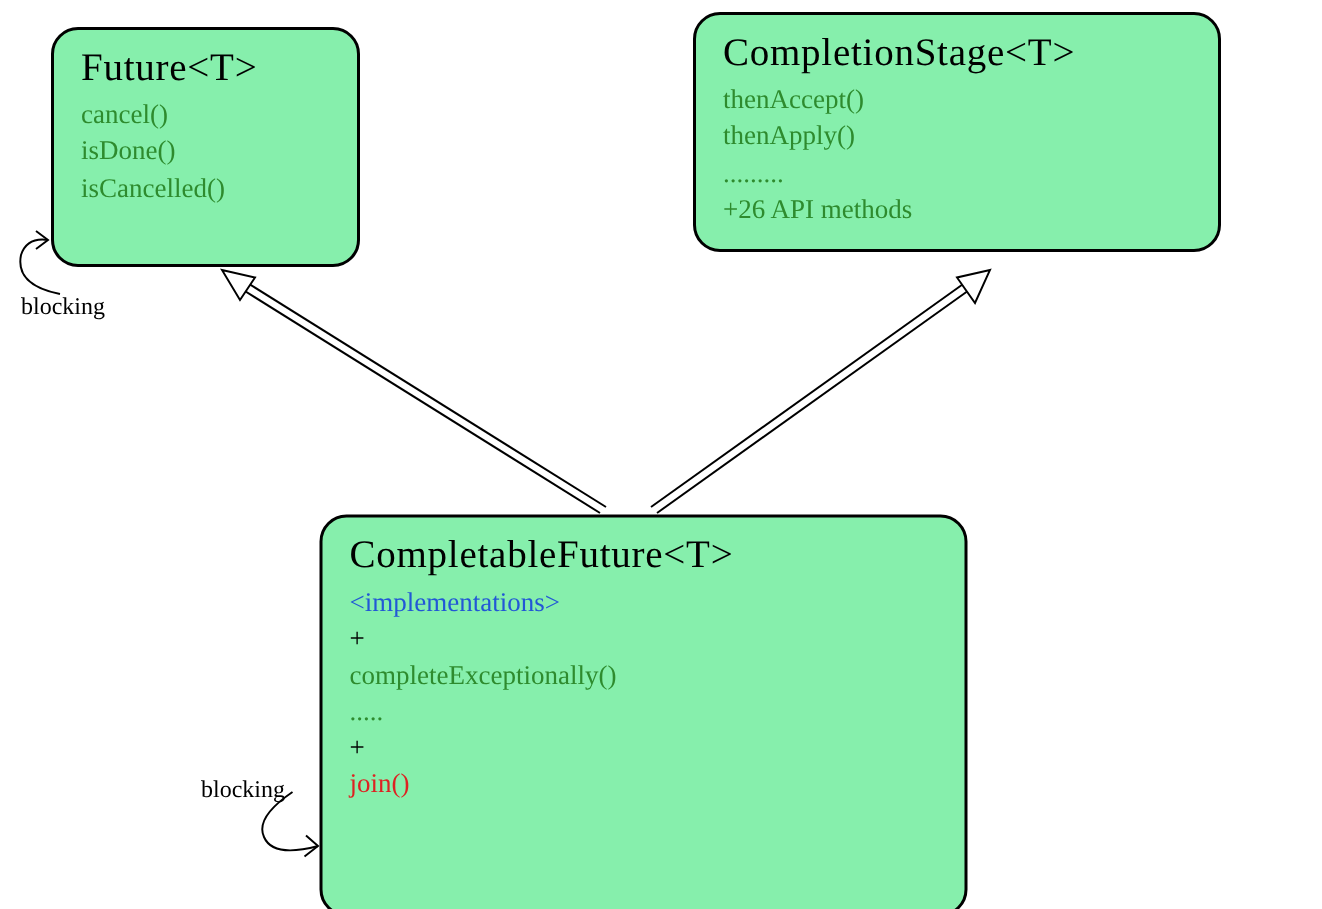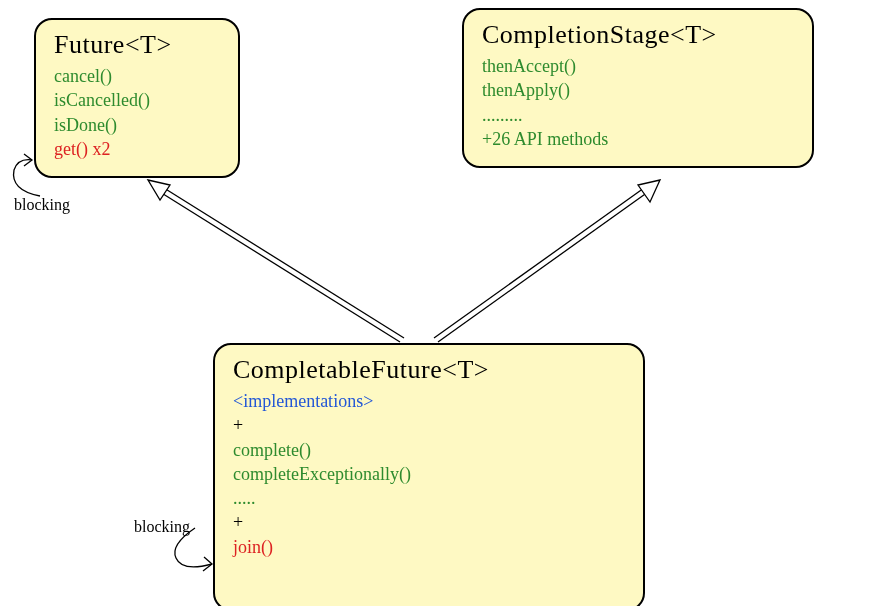--- a/index.html
+++ b/index.html
@@ -11,21 +11,21 @@
     overflow: hidden;
   }
   .stage {
     position: relative;
     width: 881px; height: 606px;
   }
   .box {
     position: absolute;
     border: 2px solid #000;
     border-radius: 18px;
-    background: #fef9c3;
+    background: #86efac;
     padding: 8px 18px 12px 18px;
   }
   .title {
     font-size: 26px;
     font-weight: 400;
     color: #000;
     margin: 2px 0 4px 0;
     letter-spacing: 0.5px;
   }
   .methods {
@@ -51,42 +51,40 @@
 </style>
 </head>
 <body>
 
 <div class="stage">
 
   <div class="box" style="left:34px; top:18px; width:206px; height:160px;">
     <div class="title">Future&lt;T&gt;</div>
     <div class="methods">
       <div class="m-green">cancel()</div>
+      <div class="m-green">isDone()</div>
       <div class="m-green">isCancelled()</div>
-      <div class="m-green">isDone()</div>
-      <div class="m-red">get() x2</div>
     </div>
   </div>
 
   <div class="box" style="left:462px; top:8px; width:352px; height:160px;">
     <div class="title">CompletionStage&lt;T&gt;</div>
     <div class="methods">
       <div class="m-green">thenAccept()</div>
       <div class="m-green">thenApply()</div>
       <div class="m-green">.........</div>
       <div class="m-green">+26 API methods</div>
     </div>
   </div>
 
   <div class="box" style="left:213px; top:343px; width:432px; height:268px;">
     <div class="title">CompletableFuture&lt;T&gt;</div>
     <div class="methods">
       <div class="m-blue">&lt;implementations&gt;</div>
       <div class="m-black">+</div>
-      <div class="m-green">complete()</div>
       <div class="m-green">completeExceptionally()</div>
       <div class="m-green">.....</div>
       <div class="m-black">+</div>
       <div class="m-red">join()</div>
     </div>
   </div>
 
   <div class="annot" style="left:14px; top:196px;">blocking</div>
   <div class="annot" style="left:134px; top:518px;">blocking</div>
 

